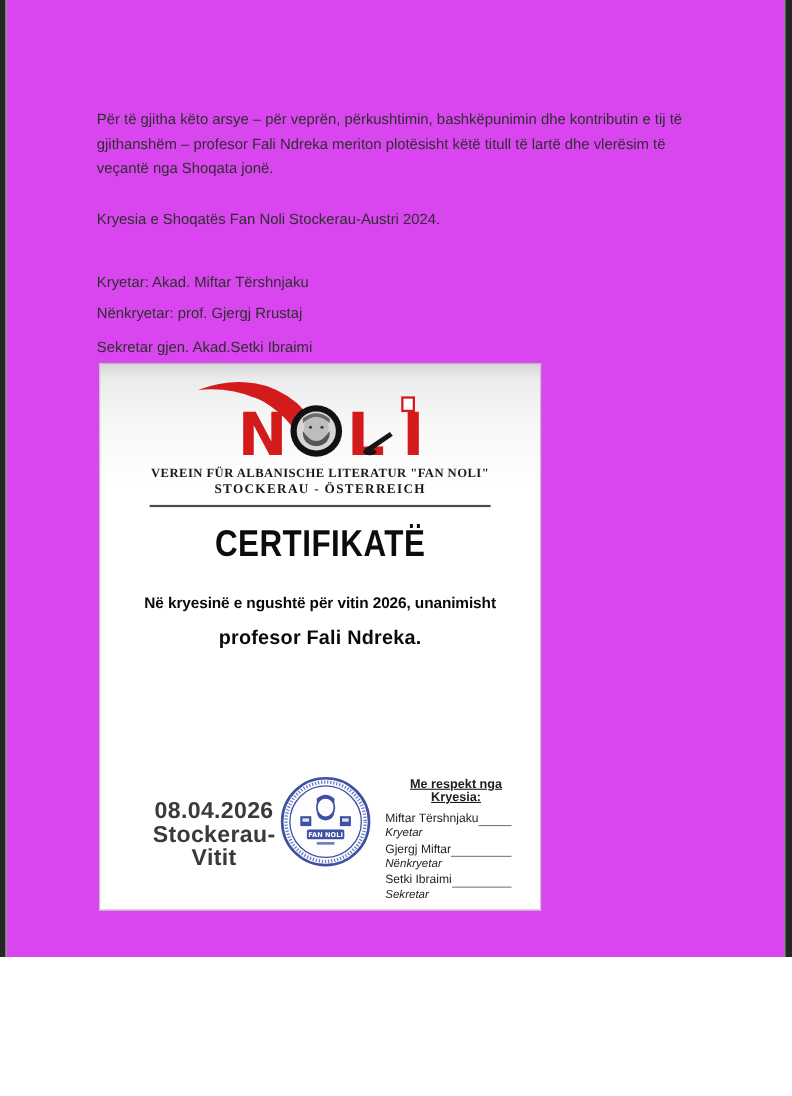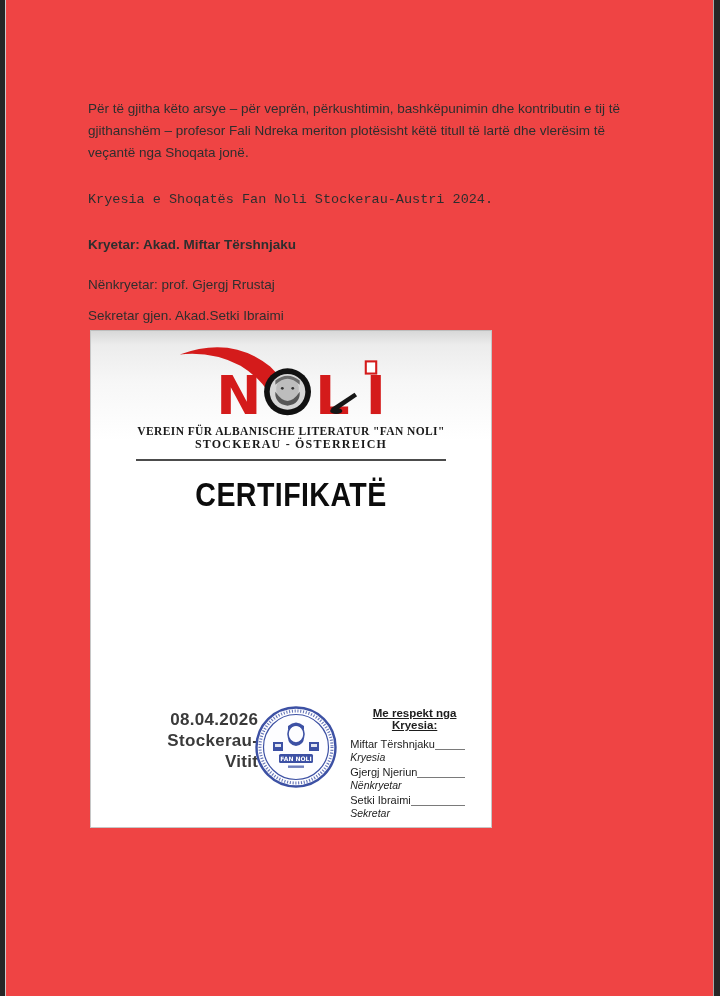--- a/index.html
+++ b/index.html
@@ -1,25 +1,25 @@
 <!DOCTYPE html>
 <html><head>
 <meta charset="utf-8">
 <style>
   html,body{margin:0;padding:0;background:#ffffff;}
-  .page{position:relative;width:720px;height:996px;background:#ef4444;overflow:hidden;
+  .page{position:relative;width:720px;height:870px;background:#d946ef;overflow:hidden;
         font-family:"Liberation Sans",sans-serif;color:#2d2d2d;}
   .edge{position:absolute;top:0;bottom:0;background:#262626;}
   .edge.left{left:0;width:5px;border-right:1px solid #c9c9c9;}
   .edge.right{right:0;width:6px;border-left:1px solid #a9a9a9;}
 
   .doc-par{position:absolute;left:88px;width:568px;font-size:13.5px;line-height:22px;color:#2e2e2e;}
   .p-main{top:84px;}
-  .p-committee{top:175px;font-family:Liberation Mono, monospace;}
-  .p-off1{top:220px;font-weight:bold;}
+  .p-committee{top:175px;}
+  .p-off1{top:232px;}
   .p-off2{top:260px;}
   .p-off3{top:291px;}
 
   
   .certificate{position:absolute;left:90px;top:330px;width:402px;height:498px;
       background:linear-gradient(180deg,#d8d8d8 0,#ececec 14px,#f7f7f7 52px,#ffffff 110px);
       border:1px solid #c6c6c6;border-top-color:#bdbdbd;box-sizing:border-box;
       text-align:center;}
   .logo-wrap{margin:13px auto 0;width:238px;height:80px;}
   .org1{margin-top:1px;font-family:"Liberation Serif",serif;font-weight:bold;
@@ -27,26 +27,26 @@
   .org2{margin-top:0;font-family:"Liberation Serif",serif;font-weight:bold;
         font-size:12px;letter-spacing:1.2px;color:#191919;}
   .divider{width:310px;margin:7px auto 0;border:0;border-top:2px solid #4c4c4c;}
   .cert-title{margin-top:14px;font-size:34px;font-weight:800;letter-spacing:.5px;color:#0c0c0c;
         transform:scaleX(.84);transform-origin:center;white-space:nowrap;}
   .cert-body{margin-top:21px;font-weight:bold;color:#0a0a0a;}
   .cert-body .bl{font-size:14px;line-height:27px;letter-spacing:-.1px;white-space:nowrap;}
   .honoree{margin-top:7px;font-size:18px;font-weight:bold;color:#0a0a0a;letter-spacing:.2px;}
 
   .bottom-row{position:absolute;left:0;right:0;top:372px;display:flex;align-items:flex-start;text-align:left;}
-  .date-block{margin-left:40px;width:134px;margin-top:6px;text-align:right;
-        font-size:17px;font-weight:bold;line-height:21px;color:#3a3a3a;letter-spacing:.3px;}
+  .date-block{margin-left:40px;width:134px;margin-top:24px;text-align:center;
+        font-size:21px;font-weight:bold;line-height:21px;color:#3a3a3a;letter-spacing:.3px;}
   .seal-wrap{width:84px;height:84px;margin-left:-4px;margin-top:2px;flex:0 0 auto;}
   .sig-block{flex:1;margin:4px 12px 0 12px;font-family:Liberation Sans, sans-serif;color:#1d1d1d;}
   .sig-head{text-align:center;font-weight:bold;font-size:11.5px;text-decoration:underline;margin-bottom:7px;}
-  .sig-row{display:flex;align-items:flex-start;margin-right:14px;}
+  .sig-row{display:flex;align-items:center;margin-right:14px;}
   .sig-name{font-size:11px;line-height:13px;white-space:nowrap;}
   .sig-line{flex:1;border-bottom:1px solid #7a7a7a;height:11px;min-width:30px;}
   .sig-role{font-size:10.5px;font-style:italic;line-height:13px;margin-bottom:2px;}
 </style>
 </head>
 <body>
 
 <div class="page">
   <div class="edge left"></div>
   <div class="edge right"></div>
@@ -87,20 +87,22 @@
       </svg>
     </div>
 
     <div class="org1">VEREIN FÜR ALBANISCHE LITERATUR "FAN NOLI"</div>
     <div class="org2">STOCKERAU - ÖSTERREICH</div>
     <hr class="divider">
 
     <div class="cert-title">CERTIFIKATË</div>
 
     <div class="cert-body">
+      <div class="bl">Në kryesinë e ngushtë për vitin 2026, unanimisht</div>
+      <div class="honoree">profesor Fali Ndreka.</div>
     </div>
 
     <div class="bottom-row">
       <div class="date-block">
         <div>08.04.2026</div>
         <div>Stockerau-</div>
         <div>Vitit</div>
       </div>
 
       <div class="seal-wrap">
@@ -121,24 +123,24 @@
         </svg>
       </div>
 
       <div class="sig-block">
         <div class="sig-head">Me respekt nga Kryesia:</div>
 
         <div class="sig-row">
           <span class="sig-name">Miftar Tërshnjaku</span>
           <span class="sig-line"></span>
         </div>
-        <div class="sig-role">Kryesia</div>
+        <div class="sig-role">Kryetar</div>
 
         <div class="sig-row">
-          <span class="sig-name">Gjergj Njeriun</span>
+          <span class="sig-name">Gjergj Miftar</span>
           <span class="sig-line"></span>
         </div>
         <div class="sig-role">Nënkryetar</div>
 
         <div class="sig-row">
           <span class="sig-name">Setki Ibraimi</span>
           <span class="sig-line"></span>
         </div>
         <div class="sig-role">Sekretar</div>
       </div>

